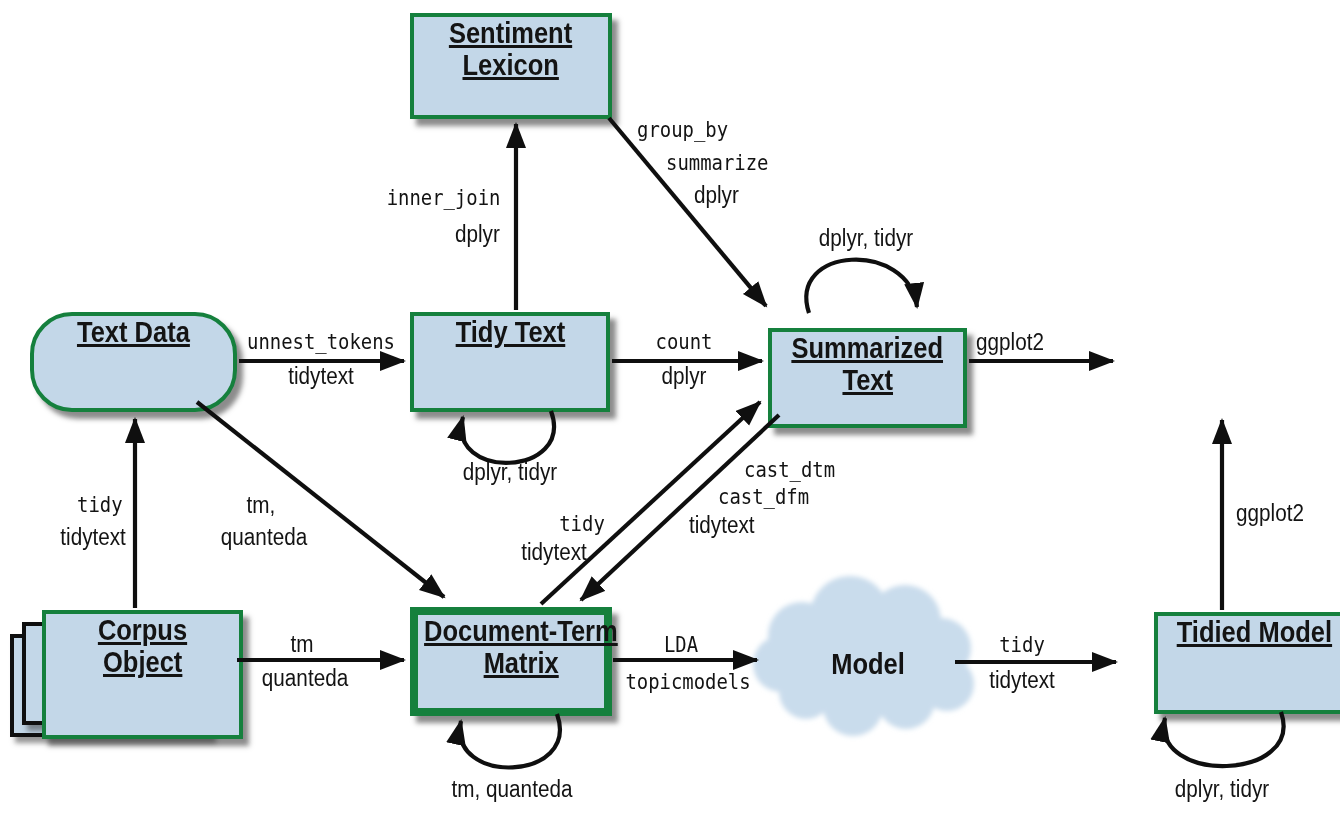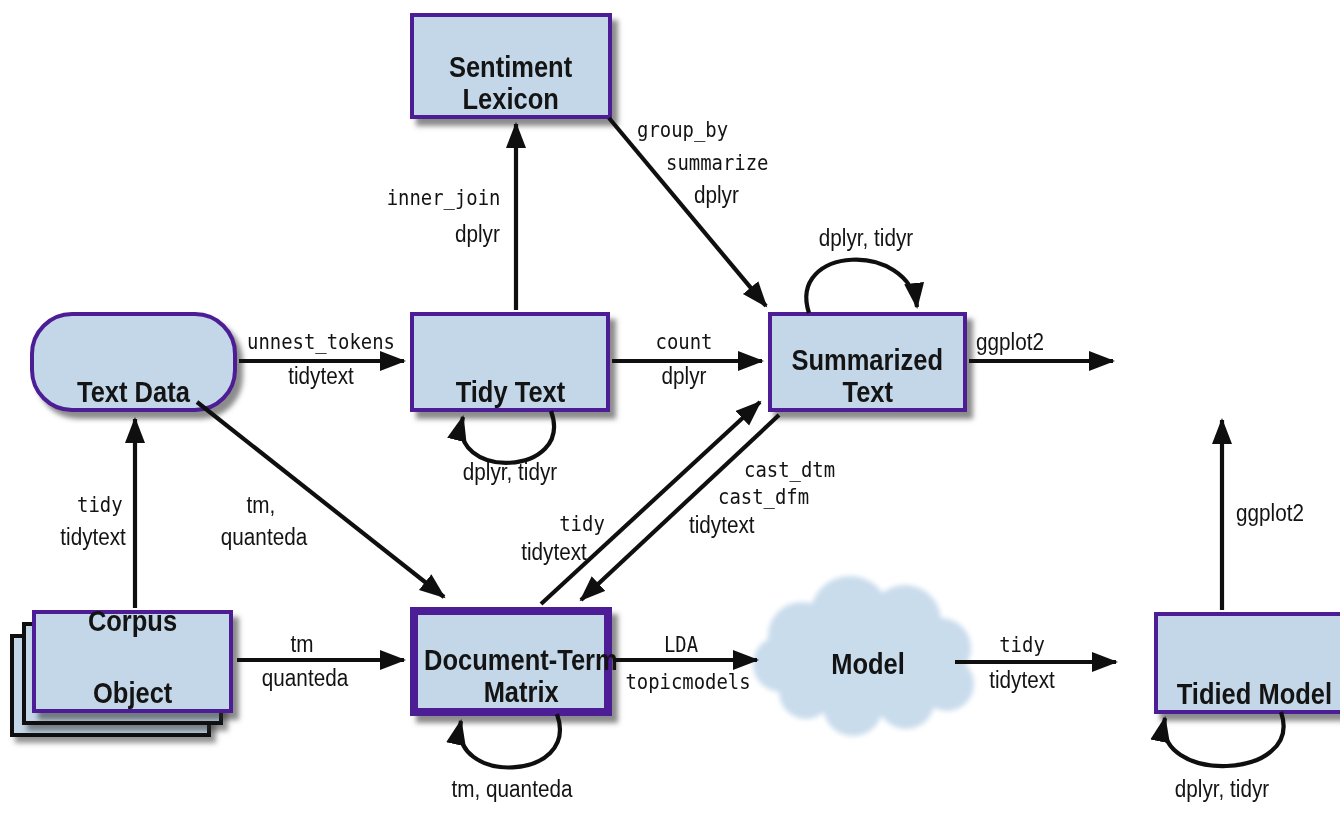--- a/index.html
+++ b/index.html
@@ -1,21 +1,21 @@
 <!DOCTYPE html>
 <html><head>
 <meta charset="utf-8">
 <style>
   html,body{margin:0;padding:0;background:#ffffff;}
   #stage{position:relative;width:1340px;height:818px;background:#ffffff;overflow:hidden;
          font-family:"Liberation Sans",sans-serif;color:#131313;}
   
-  .node{position:absolute;box-sizing:border-box;background:#c3d7e8;border:4px solid #4c1d95;
+  .node{position:absolute;box-sizing:border-box;background:#c3d7e8;border:4px solid #15803d;
         box-shadow:6px 7px 5px rgba(45,45,45,.55);
-        display:flex;flex-direction:column;align-items:center;justify-content:flex-end;line-height:1.07;}
+        display:flex;flex-direction:column;align-items:center;justify-content:flex-start;line-height:1.07;text-decoration:underline;}
   .node .t{font-weight:bold;font-size:30px;color:#141414;white-space:nowrap;transform:scaleX(.85);}
   .rounded{border-radius:42px;}
   .thick{border-width:8px;padding-left:20px;}
   .stack-layer{position:absolute;box-sizing:border-box;background:#c3d7e8;border:4px solid #0f0f0f;
         box-shadow:5px 6px 5px rgba(45,45,45,.5);}
   
   #wires{position:absolute;left:0;top:0;pointer-events:none;}
   .edge{stroke:#0f0f0f;stroke-width:4.2;fill:none;marker-end:url(#ah);}
   
   .lbl{position:absolute;white-space:nowrap;color:#131313;}
@@ -37,29 +37,29 @@
   </div>
 
   <div class="node rounded" style="left:30px;top:312px;width:207px;height:100px;">
     <span class="t">Text Data</span>
   </div>
 
   <div class="node" style="left:410px;top:312px;width:200px;height:100px;">
     <span class="t">Tidy Text</span>
   </div>
 
-  <div class="node" style="left:768px;top:312px;width:199px;height:100px;">
+  <div class="node" style="left:768px;top:328px;width:199px;height:100px;">
     <span class="t">Summarized</span>
     <span class="t">Text</span>
   </div>
 
 
   <div class="stack-layer" style="left:10px;top:634px;width:201px;height:103px;"></div>
   <div class="stack-layer" style="left:22px;top:622px;width:201px;height:103px;"></div>
-  <div class="node" style="left:32px;top:610px;width:201px;height:103px;gap:40px;">
+  <div class="node" style="left:42px;top:610px;width:201px;height:129px;">
     <span class="t">Corpus</span>
     <span class="t">Object</span>
   </div>
 
   <div class="node thick" style="left:410px;top:607px;width:202px;height:109px;">
     <span class="t">Document-Term</span>
     <span class="t">Matrix</span>
   </div>
 
   <div class="node" style="left:1122px;top:612px;width:201px;height:102px;margin-left:32px;">

